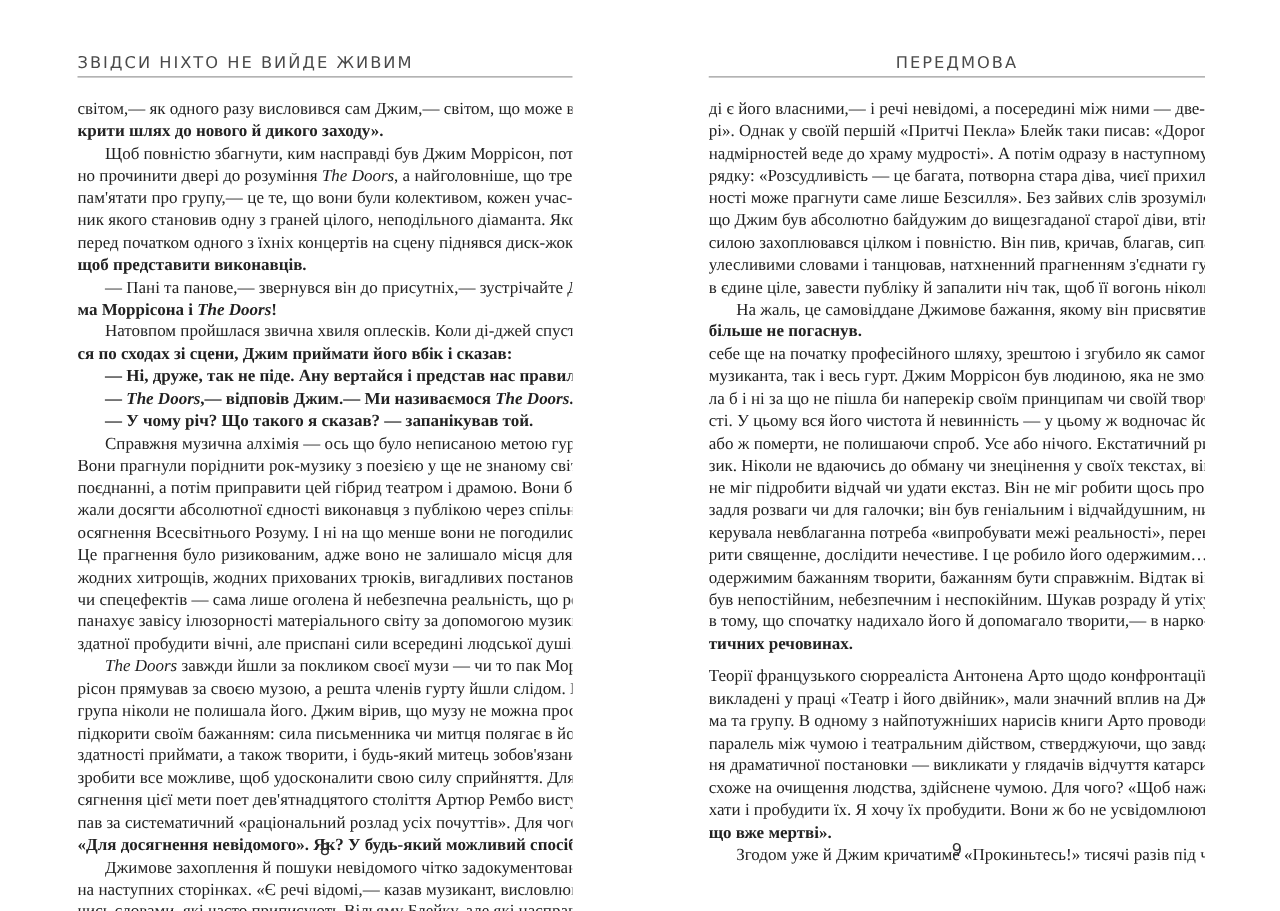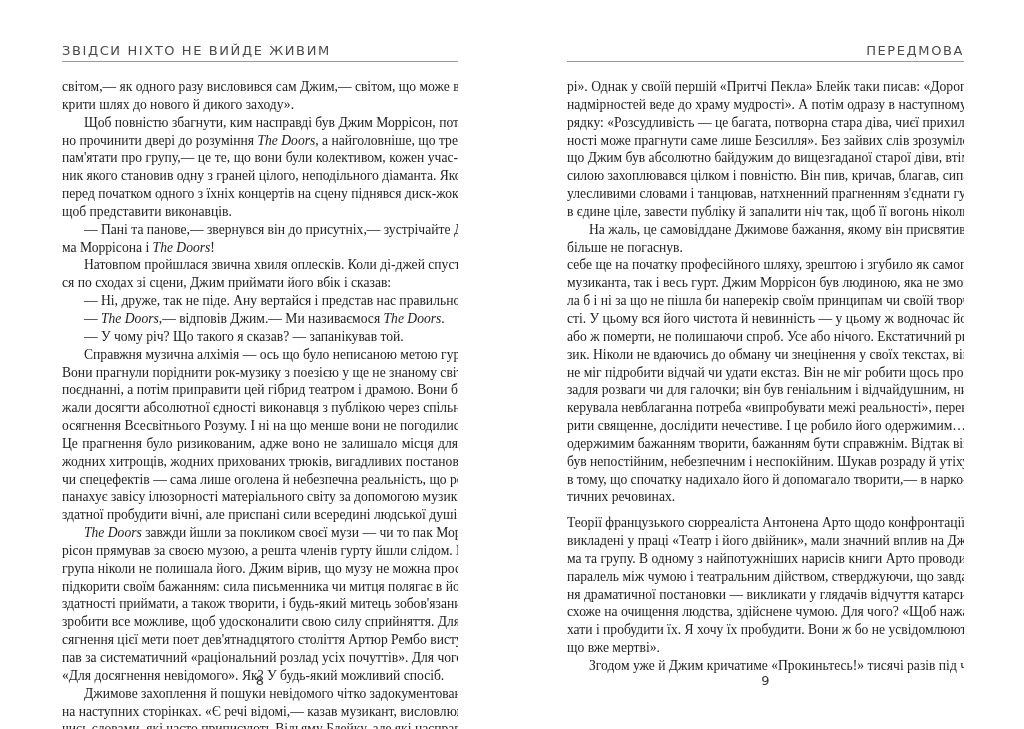--- a/index.html
+++ b/index.html
@@ -8,28 +8,28 @@
     color: #1e1e1e;
   }
   .page { position: absolute; top: 0; height: 623px; }
   .page.left { left: 62px; width: 396px; }
   .page.right { left: 567px; width: 397px; }
   .running-head {
     position: absolute; top: 41px; left: 0; right: 0; height: 20px;
     font-family: "DejaVu Sans", sans-serif; font-size: 13px; letter-spacing: 1.6px;
     color: #4a4a4a; border-bottom: 1px solid #9a9a9a; line-height: 20px; white-space: nowrap;
   }
-  .page.right .running-head { text-align: right; }
+  .page.right .running-head { text-align: center; }
   .body-text {
     position: absolute; top: 78px; left: 0; right: 0;
     font-family: "Liberation Serif", serif; font-size: 13.6px; line-height: 17.85px;
     color: #222;
   }
   .ln { display: block; height: 17.85px; white-space: nowrap; text-align: justify; text-align-last: justify; overflow: hidden; }
-  .ln.last { text-align-last: left; }
+  .ln.last { text-align-last: left; font-weight: bold; }
   .ln.ind { text-indent: 22px; }
   .ln.gap { height: 8px; }
   .folio {
     position: absolute; top: 673px; left: 0; right: 0; text-align: center;
     font-family: "DejaVu Sans", sans-serif; font-size: 13px; color: #333;
   }
 </style>
 </head>
 <body>
 
@@ -73,20 +73,21 @@
       <span class="ln ind">Джимове захоплення й пошуки невідомого чітко задокументовані</span>
       <span class="ln ">на наступних сторінках. «Є речі відомі,— казав музикант, висловлюю-</span>
       <span class="ln ">чись словами, які часто приписують Вільяму Блейку, але які насправ-</span>
     </div>
   <div class="folio">8</div>
 </div>
 
 <div class="page right">
   <div class="running-head">ПЕРЕДМОВА</div>
   <div class="body-text" id="right-body">
+      <span class="ln ">ді є його власними,— і речі невідомі, а посередині між ними — две-</span>
       <span class="ln ">рі». Однак у своїй першій «Притчі Пекла» Блейк таки писав: «Дорога</span>
       <span class="ln ">надмірностей веде до храму мудрості». А потім одразу в наступному</span>
       <span class="ln ">рядку: «Розсудливість — це багата, потворна стара діва, чиєї прихиль-</span>
       <span class="ln ">ності може прагнути саме лише Безсилля». Без зайвих слів зрозуміло,</span>
       <span class="ln ">що Джим був абсолютно байдужим до вищезгаданої старої діви, втім</span>
       <span class="ln ">силою захоплювався цілком і повністю. Він пив, кричав, благав, сипав</span>
       <span class="ln ">улесливими словами і танцював, натхненний прагненням з'єднати гурт</span>
       <span class="ln ">в єдине ціле, завести публіку й запалити ніч так, щоб її вогонь ніколи</span>
       <span class="ln ind">На жаль, це самовіддане Джимове бажання, якому він присвятив</span>
       <span class="ln last">більше не погаснув.</span>

